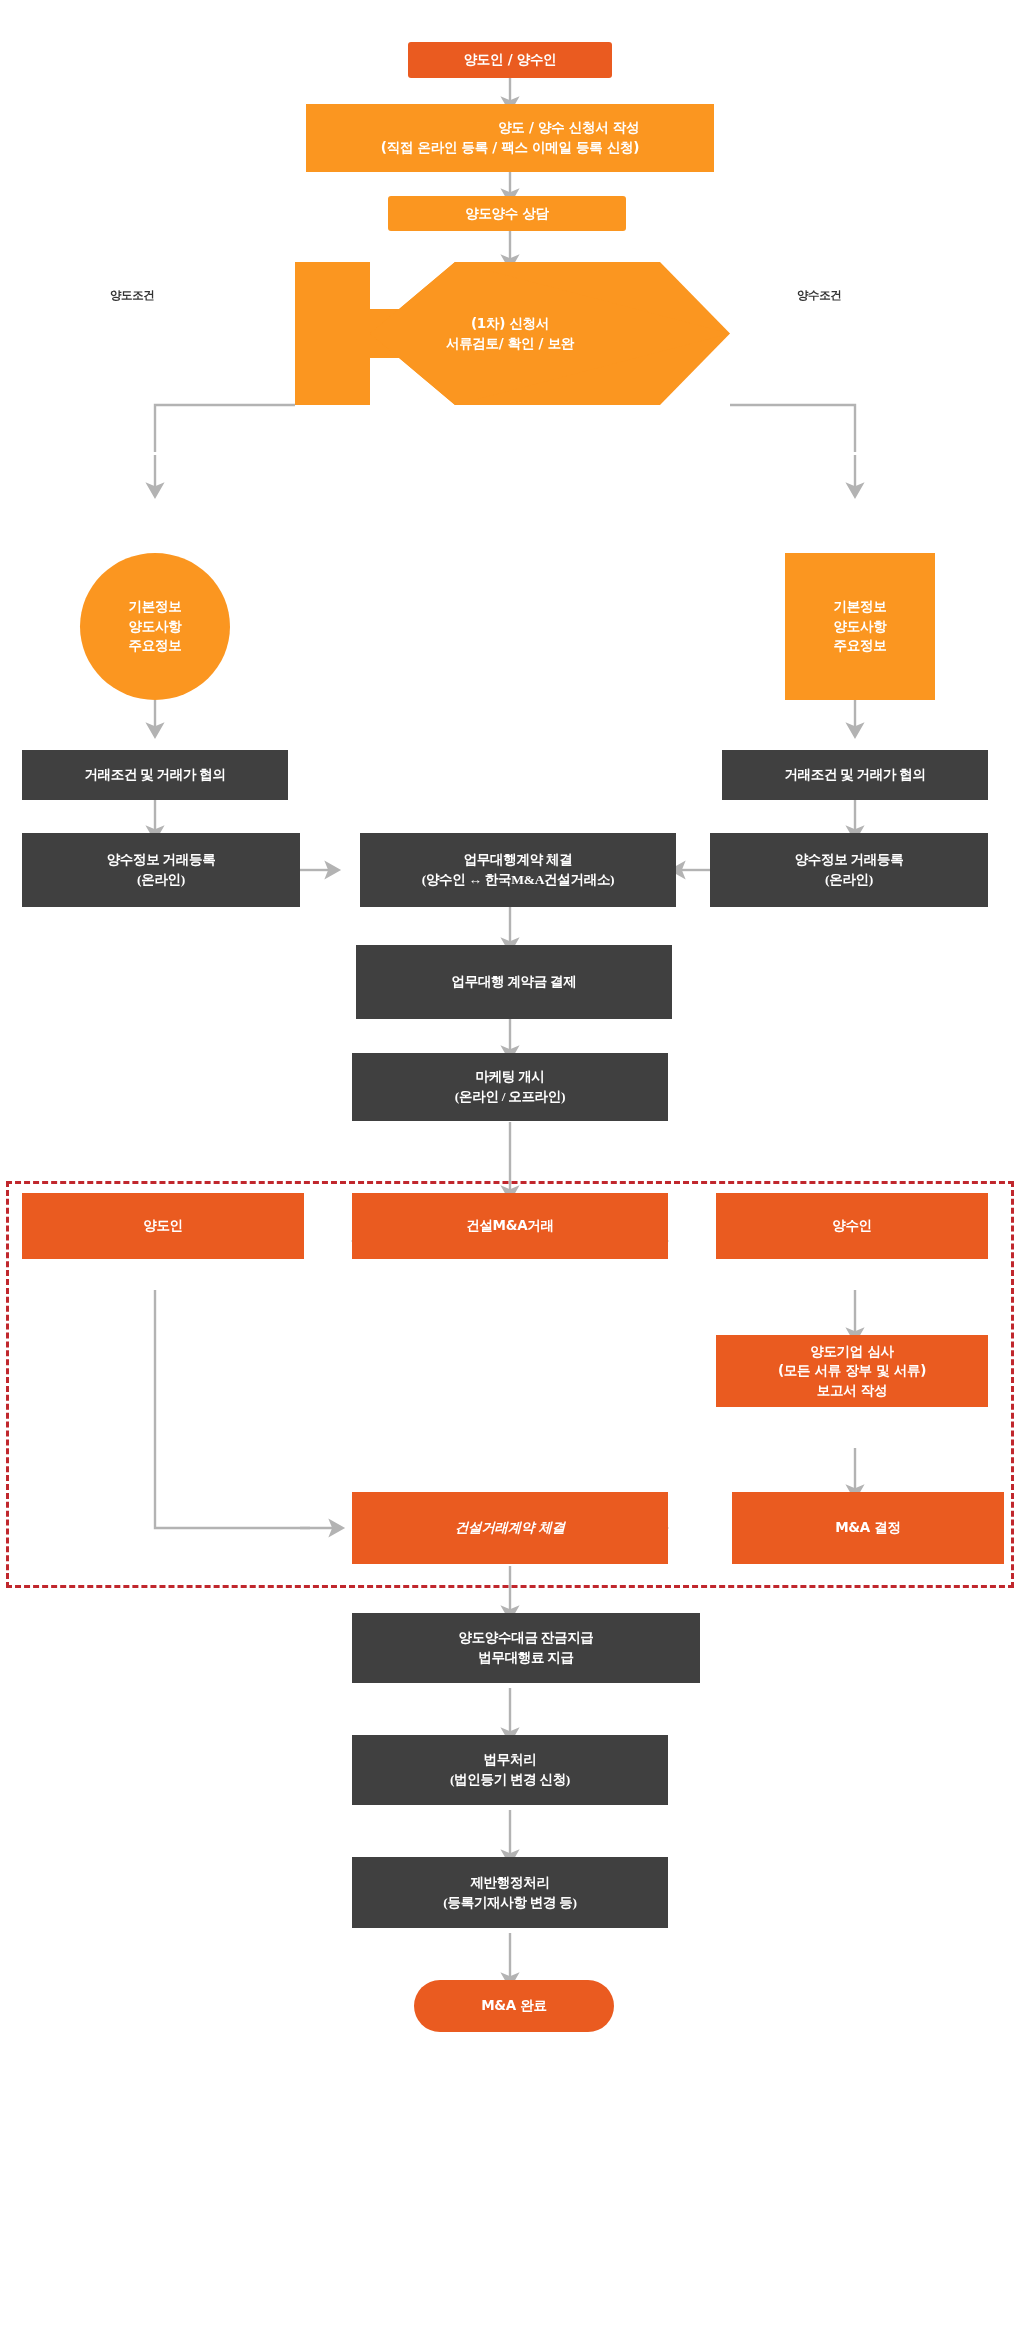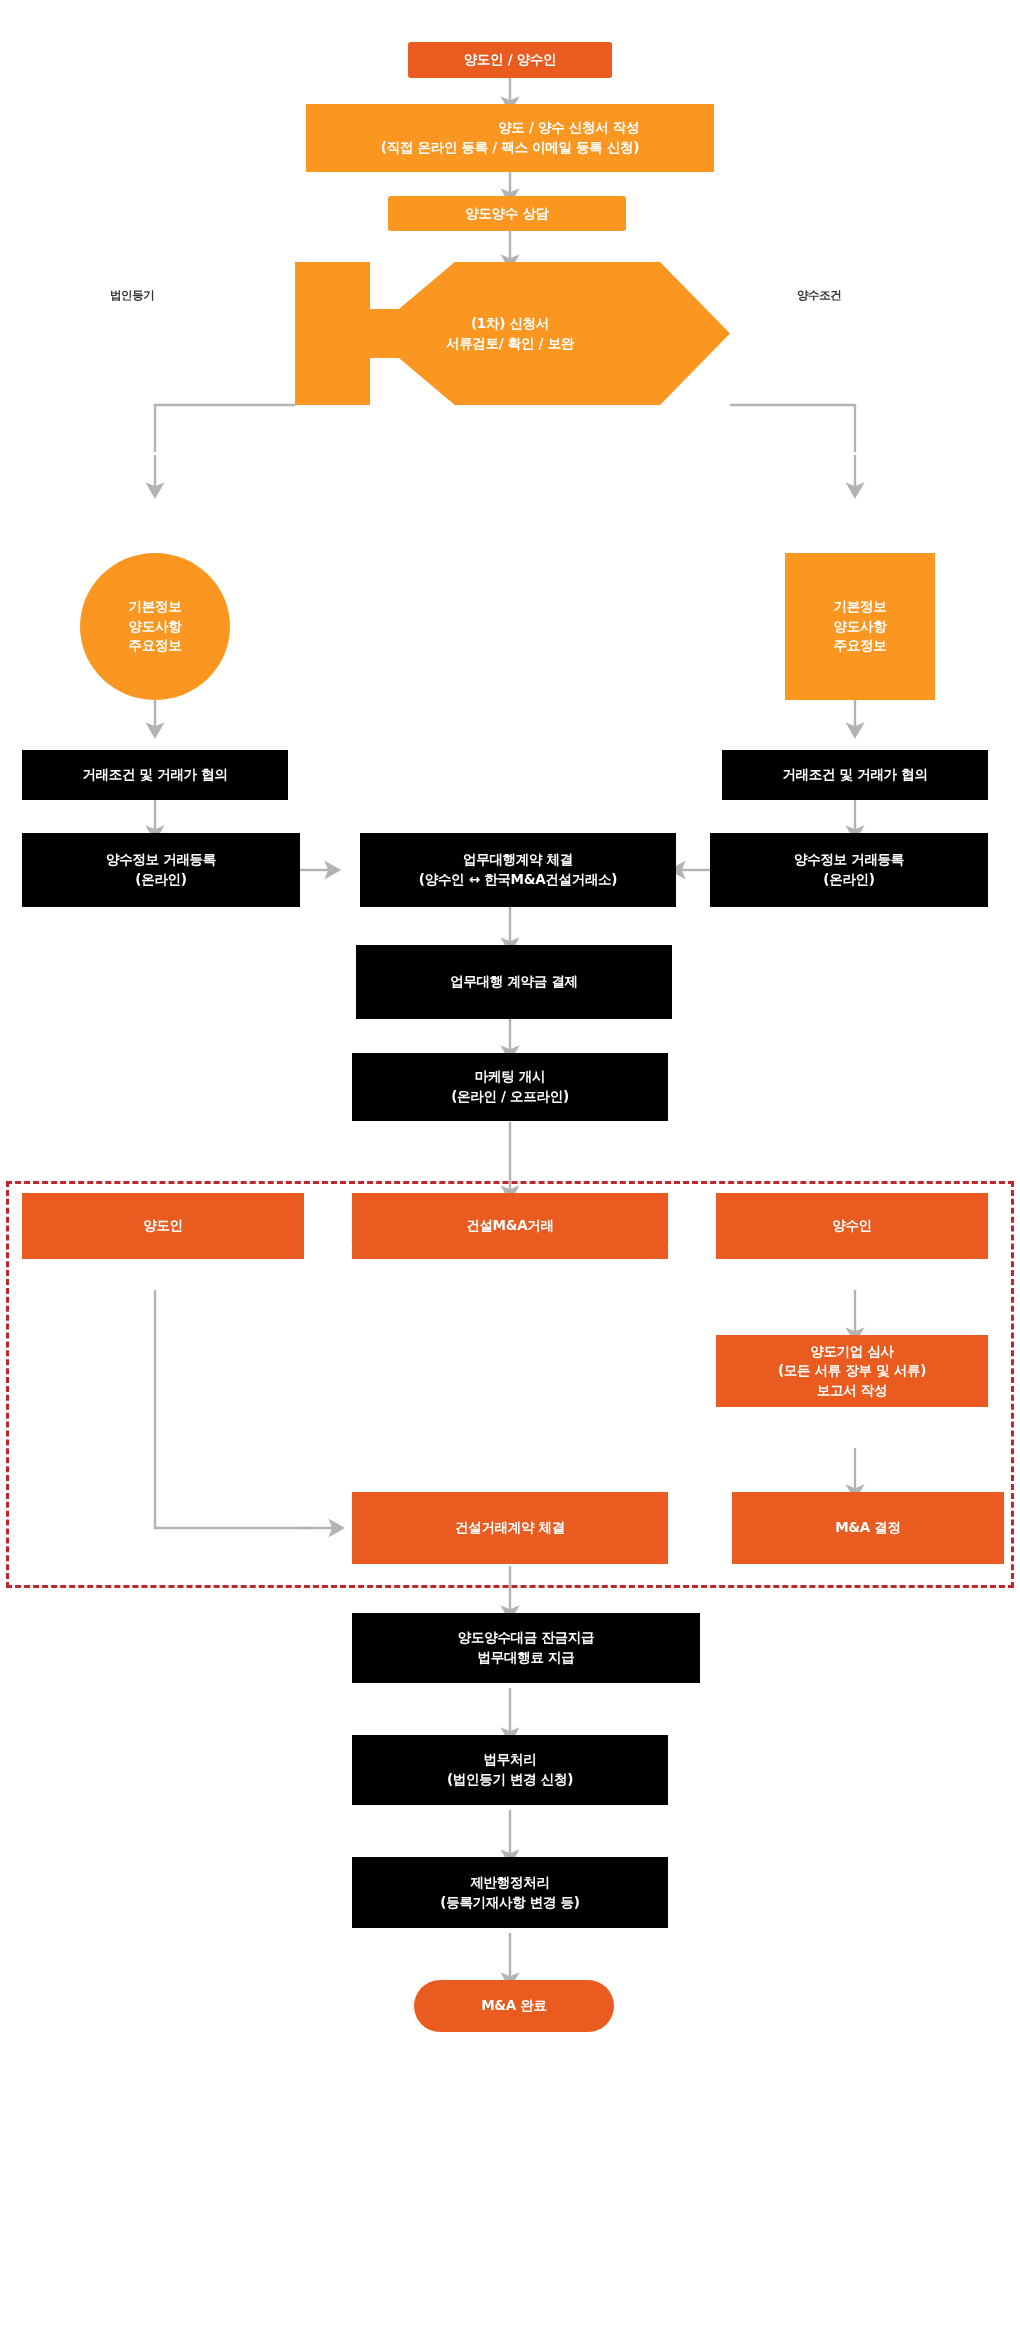--- a/index.html
+++ b/index.html
@@ -20,21 +20,21 @@
     text-align:center;
     color:#ffffff;
     font-weight:bold;
     font-size:13.5px;
     line-height:1.45;
     letter-spacing:-0.3px;
     white-space:pre-line;
   }
   .c-dark{background:#ea5b20;}
   .c-bright{background:#fb9620;}
-  .c-light{background:#000000;}
+  .c-light{background:#404040;font-family:Liberation Serif, serif;}
   .r-sm{border-radius:3px;}
   .r-pill{border-radius:26px;}
   .ellipse{border-radius:50%;}
   .label{
     position:absolute;
     color:#333333;
     font-weight:bold;
     font-size:11.5px;
     letter-spacing:-0.4px;
     white-space:nowrap;
@@ -134,21 +134,21 @@
 
   <svg class="shape-svg" style="left:295px;top:262px;width:435px;height:143px;overflow:visible;" viewBox="0 0 435 143" xmlns="http://www.w3.org/2000/svg">
     <rect x="0" y="0" width="75" height="143" fill="#fb9620"></rect>
     <path d="M75,47 L160,47 L160,96 L75,96 Z" fill="#fb9620"></path>
     <polygon points="160,143 75,71.5 160,0 365,0 435,71.5 365,143" fill="#fb9620"></polygon>
     <polygon points="160,0 435,71.5 160,143 75,71.5" fill="#fb9620"></polygon>
   </svg>
   <div class="node" style="left:345px;top:262px;width:330px;height:143px;">(1차) 신청서
 서류검토/ 확인 / 보완</div>
 
-  <div class="label" style="left:110px;top:288px;">법인등기</div>
+  <div class="label" style="left:110px;top:288px;">양도조건</div>
   <div class="label" style="left:797px;top:288px;">양수조건</div>
 
   <div class="node c-bright ellipse" style="left:80px;top:553px;width:150px;height:147px;">기본정보
 양도사항
 주요정보</div>
 
   <div class="node c-bright" style="left:785px;top:553px;width:150px;height:147px;">기본정보
 양도사항
 주요정보</div>
 
@@ -173,21 +173,21 @@
   <div class="node c-dark" style="left:22px;top:1193px;width:282px;height:66px;">양도인</div>
 
   <div class="node c-dark" style="left:352px;top:1193px;width:316px;height:66px;">건설M&amp;A거래</div>
 
   <div class="node c-dark" style="left:716px;top:1193px;width:272px;height:66px;">양수인</div>
 
   <div class="node c-dark" style="left:716px;top:1335px;width:272px;height:72px;">양도기업 심사
 (모든 서류 장부 및 서류)
 보고서 작성</div>
 
-  <div class="node c-dark" style="left:352px;top:1492px;width:316px;height:72px;">건설거래계약 체결</div>
+  <div class="node c-dark" style="left:352px;top:1492px;width:316px;height:72px;font-style:italic;">건설거래계약 체결</div>
 
   <div class="node c-dark" style="left:732px;top:1492px;width:272px;height:72px;">M&amp;A 결정</div>
 
   <div class="node c-light" style="left:352px;top:1613px;width:348px;height:70px;">양도양수대금 잔금지급
 법무대행료 지급</div>
 
   <div class="node c-light" style="left:352px;top:1735px;width:316px;height:70px;">법무처리
 (법인등기 변경 신청)</div>
 
   <div class="node c-light" style="left:352px;top:1857px;width:316px;height:71px;">제반행정처리

